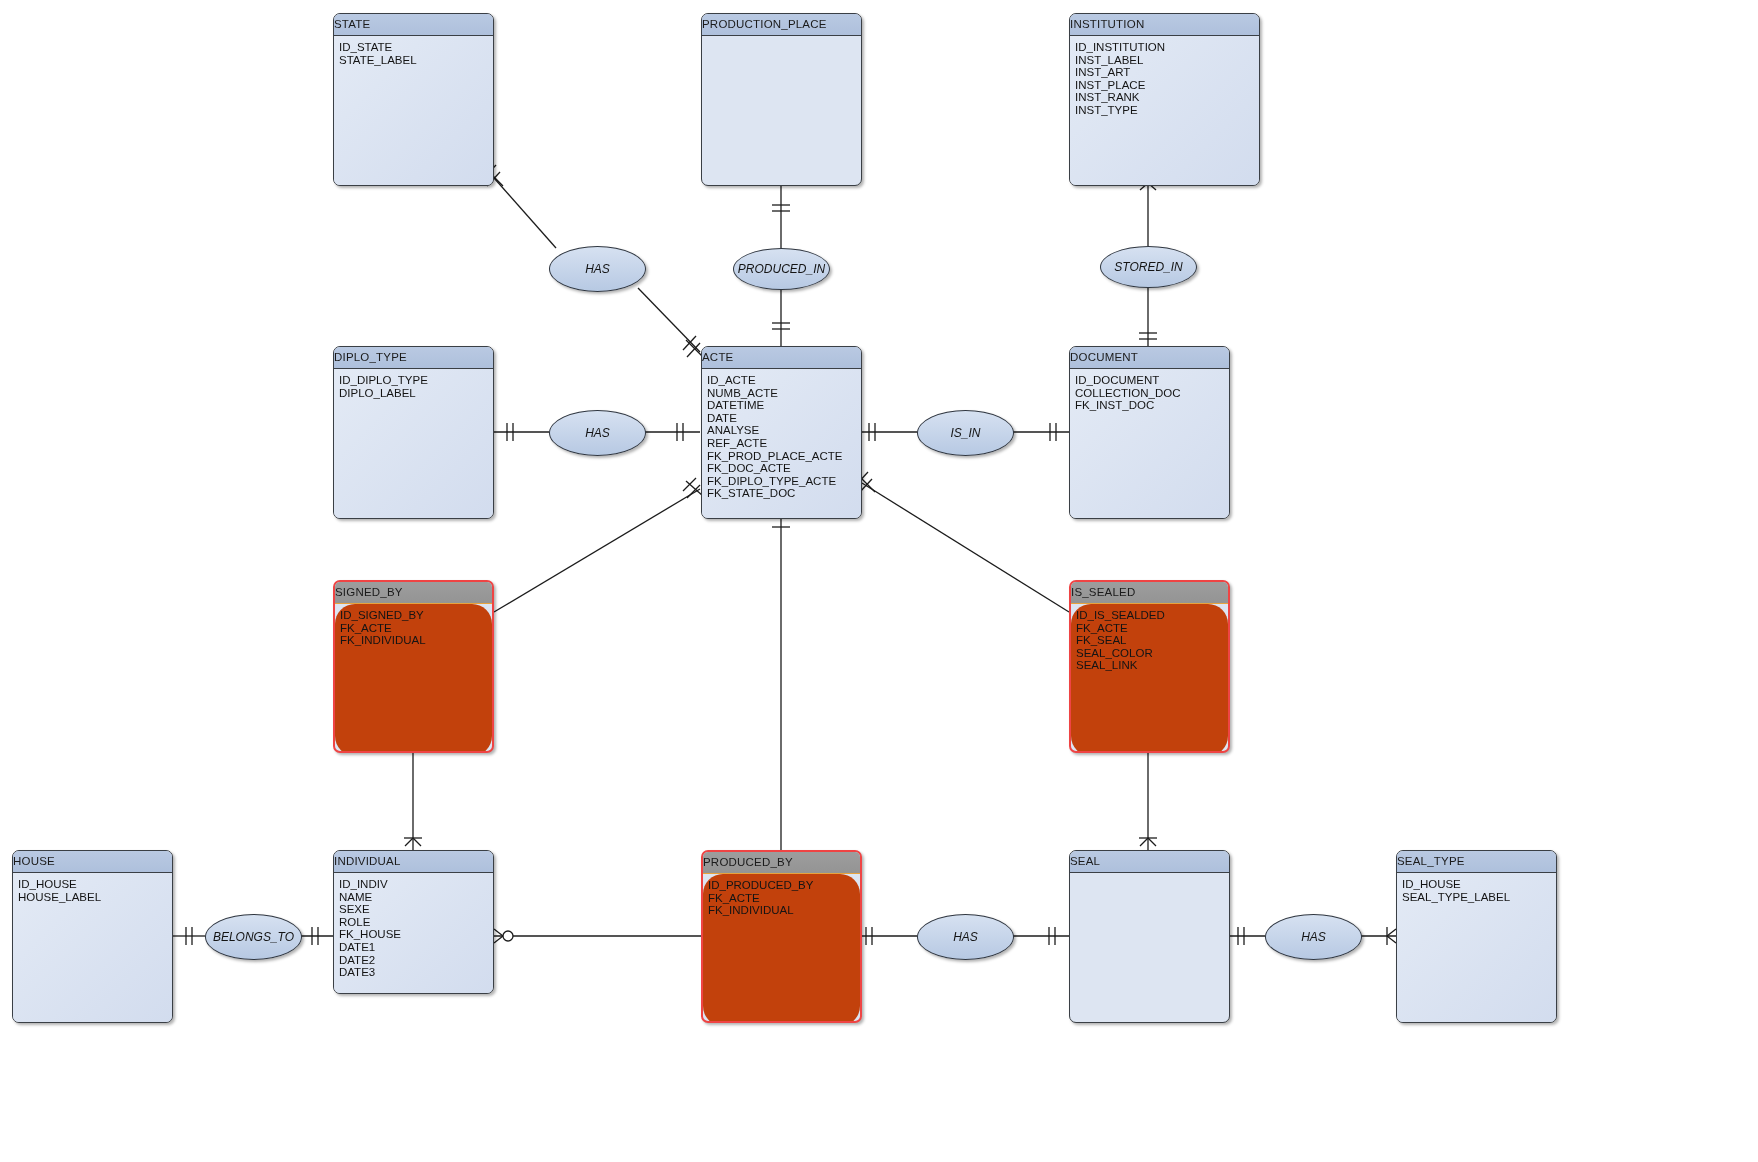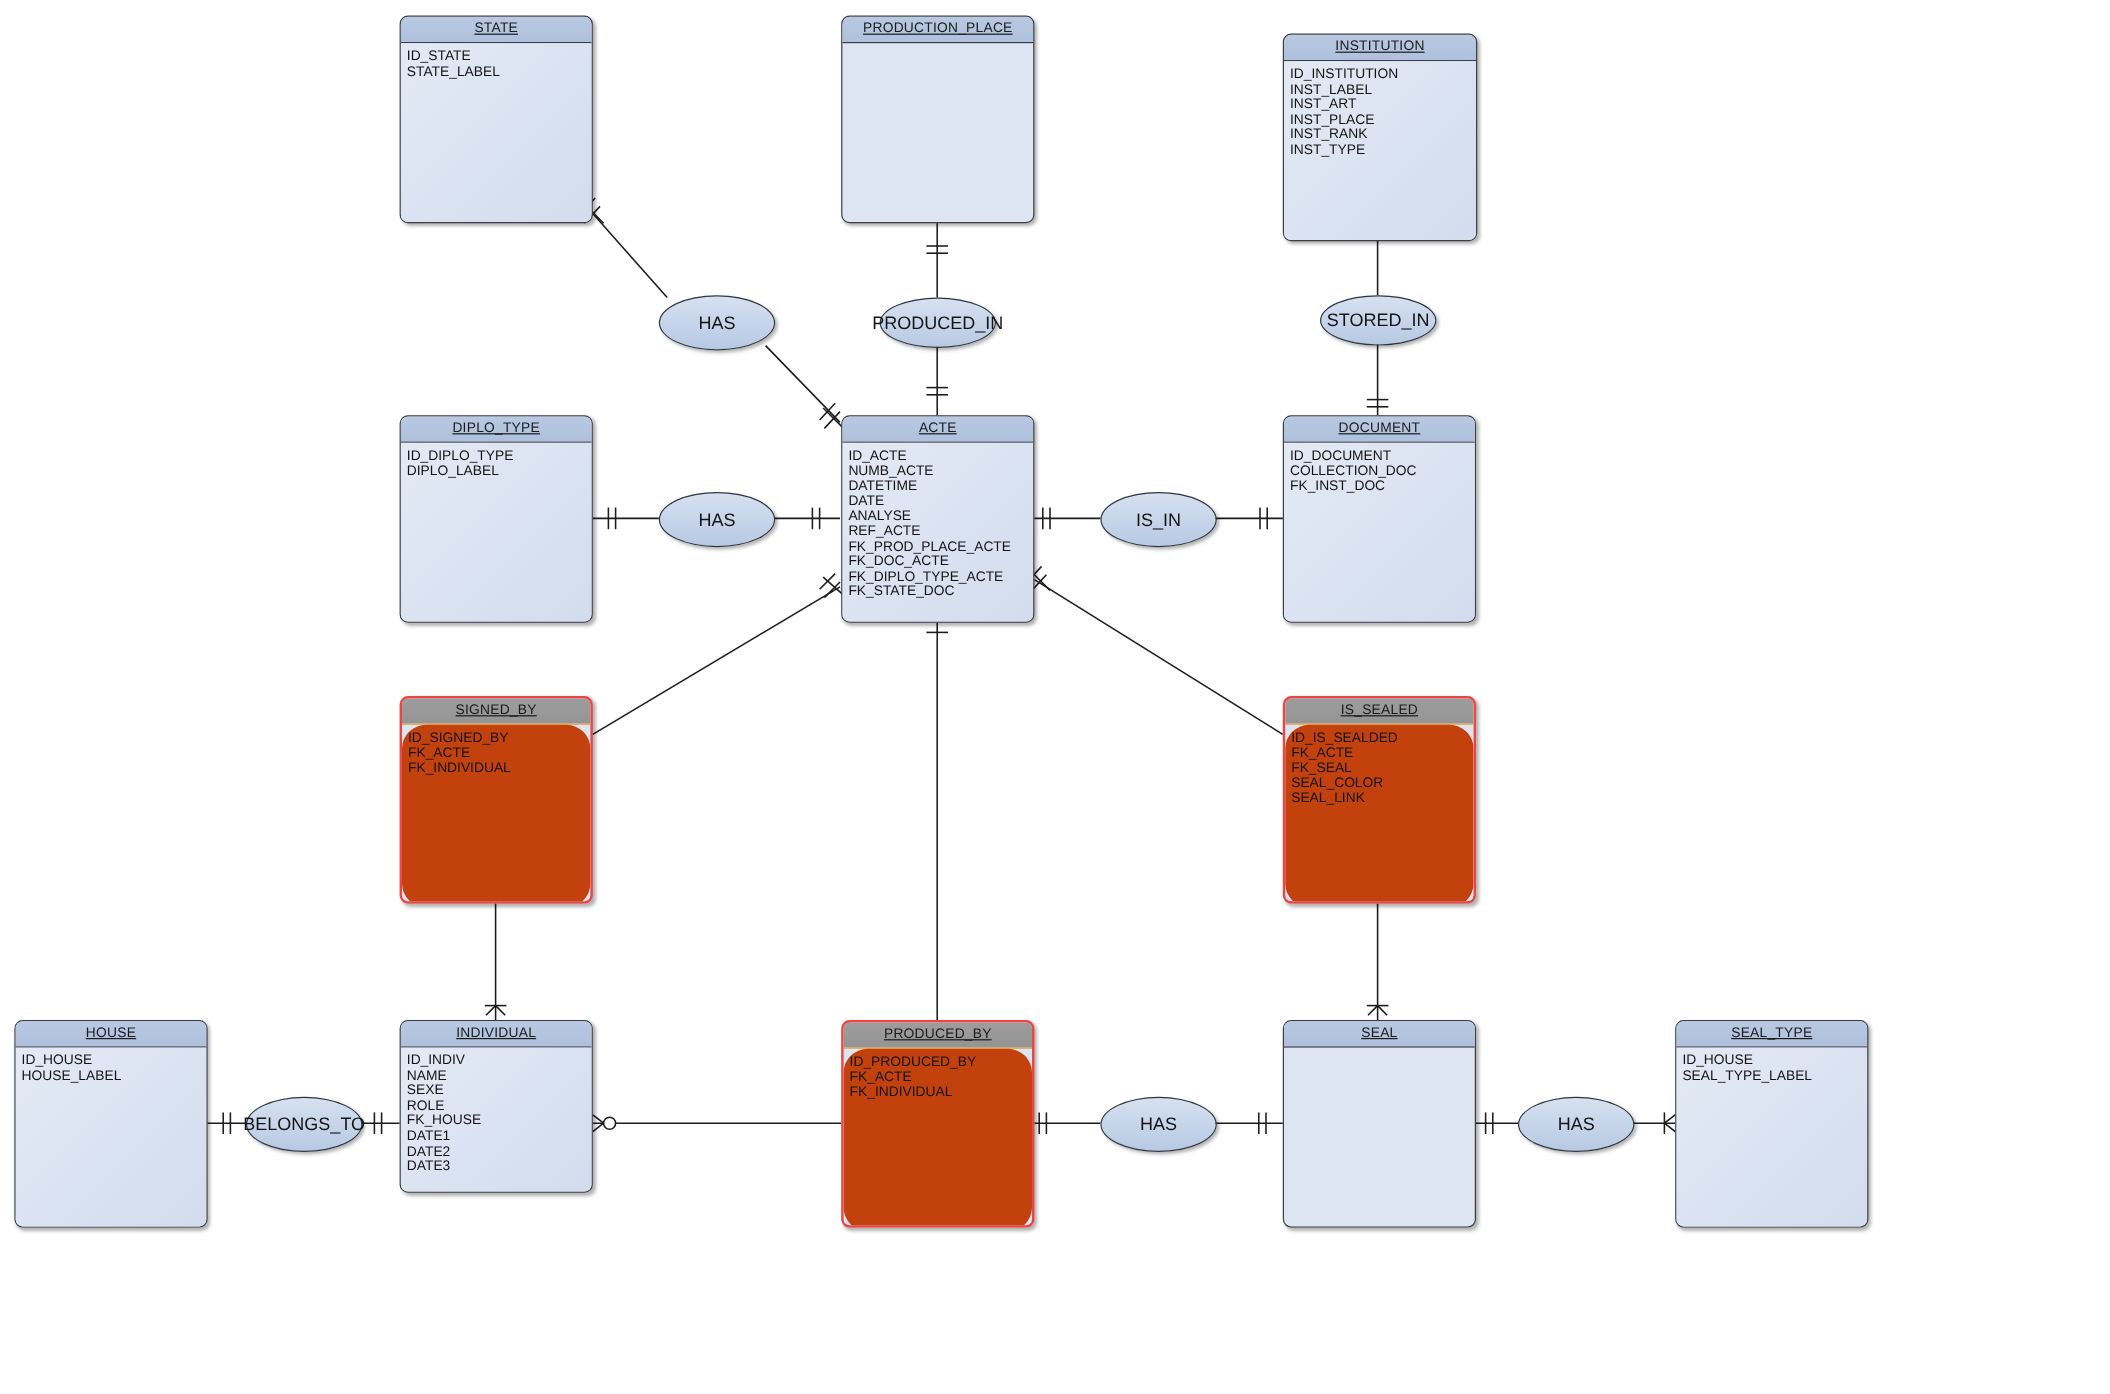--- a/index.html
+++ b/index.html
@@ -15,28 +15,26 @@
     border-radius:7px;
     box-sizing:border-box;
     box-shadow:2px 2px 3px rgba(0,0,0,0.30);
     overflow:hidden;
     background:#dde5f2;
     z-index:5;
   }
   .entity .ehead{
     height:21px;
     line-height:21px;
-    text-align:center;
     font-size:11.5px;
     color:#1b1b1b;
     border-bottom:1px solid #3a3f45;
     background:linear-gradient(to bottom,#b9c9e2 0%,#aec0dc 100%);
     letter-spacing:.2px;
     white-space:nowrap;
-    text-decoration:underline;
   }
   .entity .ebody{
     padding:5px 0 0 3px;
     background:linear-gradient(135deg,#e3eaf5 0%,#d2dcee 100%);
     height:calc(100% - 22px);
   }
   .entity .attr{
     font-size:11.5px;
     line-height:12.6px;
     color:#141414;
@@ -53,23 +51,24 @@
   .entity.assoc .ebody{background:#c2410c;border-radius:20px;}
 
   
   .rel{
     position:absolute;
     border:1px solid #2f3640;
     border-radius:50%;
     background:linear-gradient(to bottom,#d6e1f1 0%,#b7c9e3 100%);
     box-shadow:2px 2px 3px rgba(0,0,0,0.30);
     display:flex;align-items:center;justify-content:center;
-    font-size:15px;color:#141414;
+    font-size:12px;color:#141414;
     z-index:6;
     white-space:nowrap;
+    font-style:italic;
   }
 
   svg.links{position:absolute;left:0;top:0;width:1758px;height:1162px;z-index:1;
             pointer-events:none;}
   svg.links line, svg.links path{stroke:#1c1c1c;stroke-width:1.3;fill:none;}
   svg.links circle{stroke:#1c1c1c;stroke-width:1.3;fill:#ffffff;}
 </style>
 </head>
 <body>
 
@@ -200,21 +199,21 @@
       <div class="entity" style="left: 333px; top: 13px; width: 161px; height: 173px;">
         <div class="ehead">STATE</div>
         <div class="ebody">
           <div class="attr">ID_STATE</div>
           <div class="attr">STATE_LABEL</div>
         </div>
       </div>
       <div class="entity" style="left: 701px; top: 13px; width: 161px; height: 173px;">
         <div class="ehead">PRODUCTION_PLACE</div>
       </div>
-      <div class="entity" style="left: 1069px; top: 28px; width: 162px; height: 173px;">
+      <div class="entity" style="left: 1069px; top: 13px; width: 191px; height: 173px;">
         <div class="ehead">INSTITUTION</div>
         <div class="ebody">
           <div class="attr">ID_INSTITUTION</div>
           <div class="attr">INST_LABEL</div>
           <div class="attr">INST_ART</div>
           <div class="attr">INST_PLACE</div>
           <div class="attr">INST_RANK</div>
           <div class="attr">INST_TYPE</div>
         </div>
       </div>

